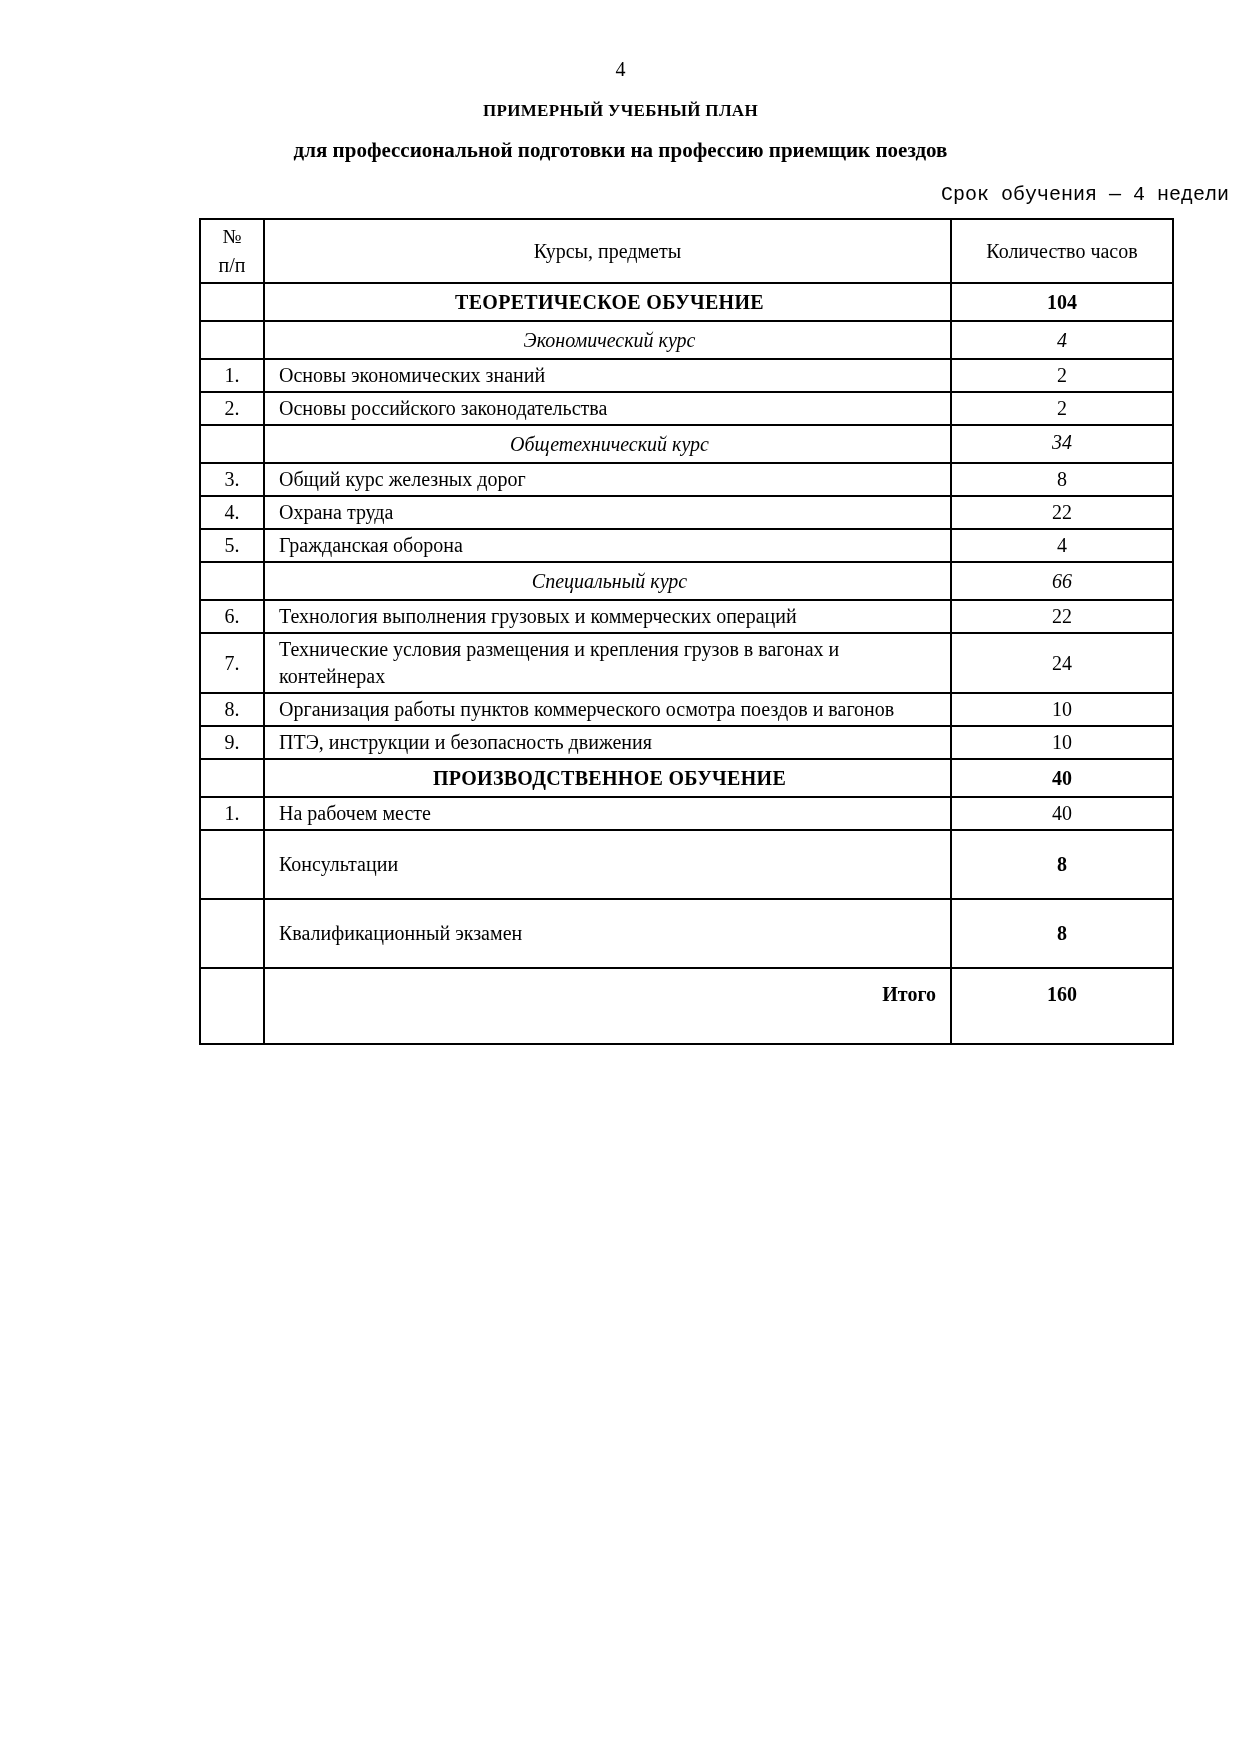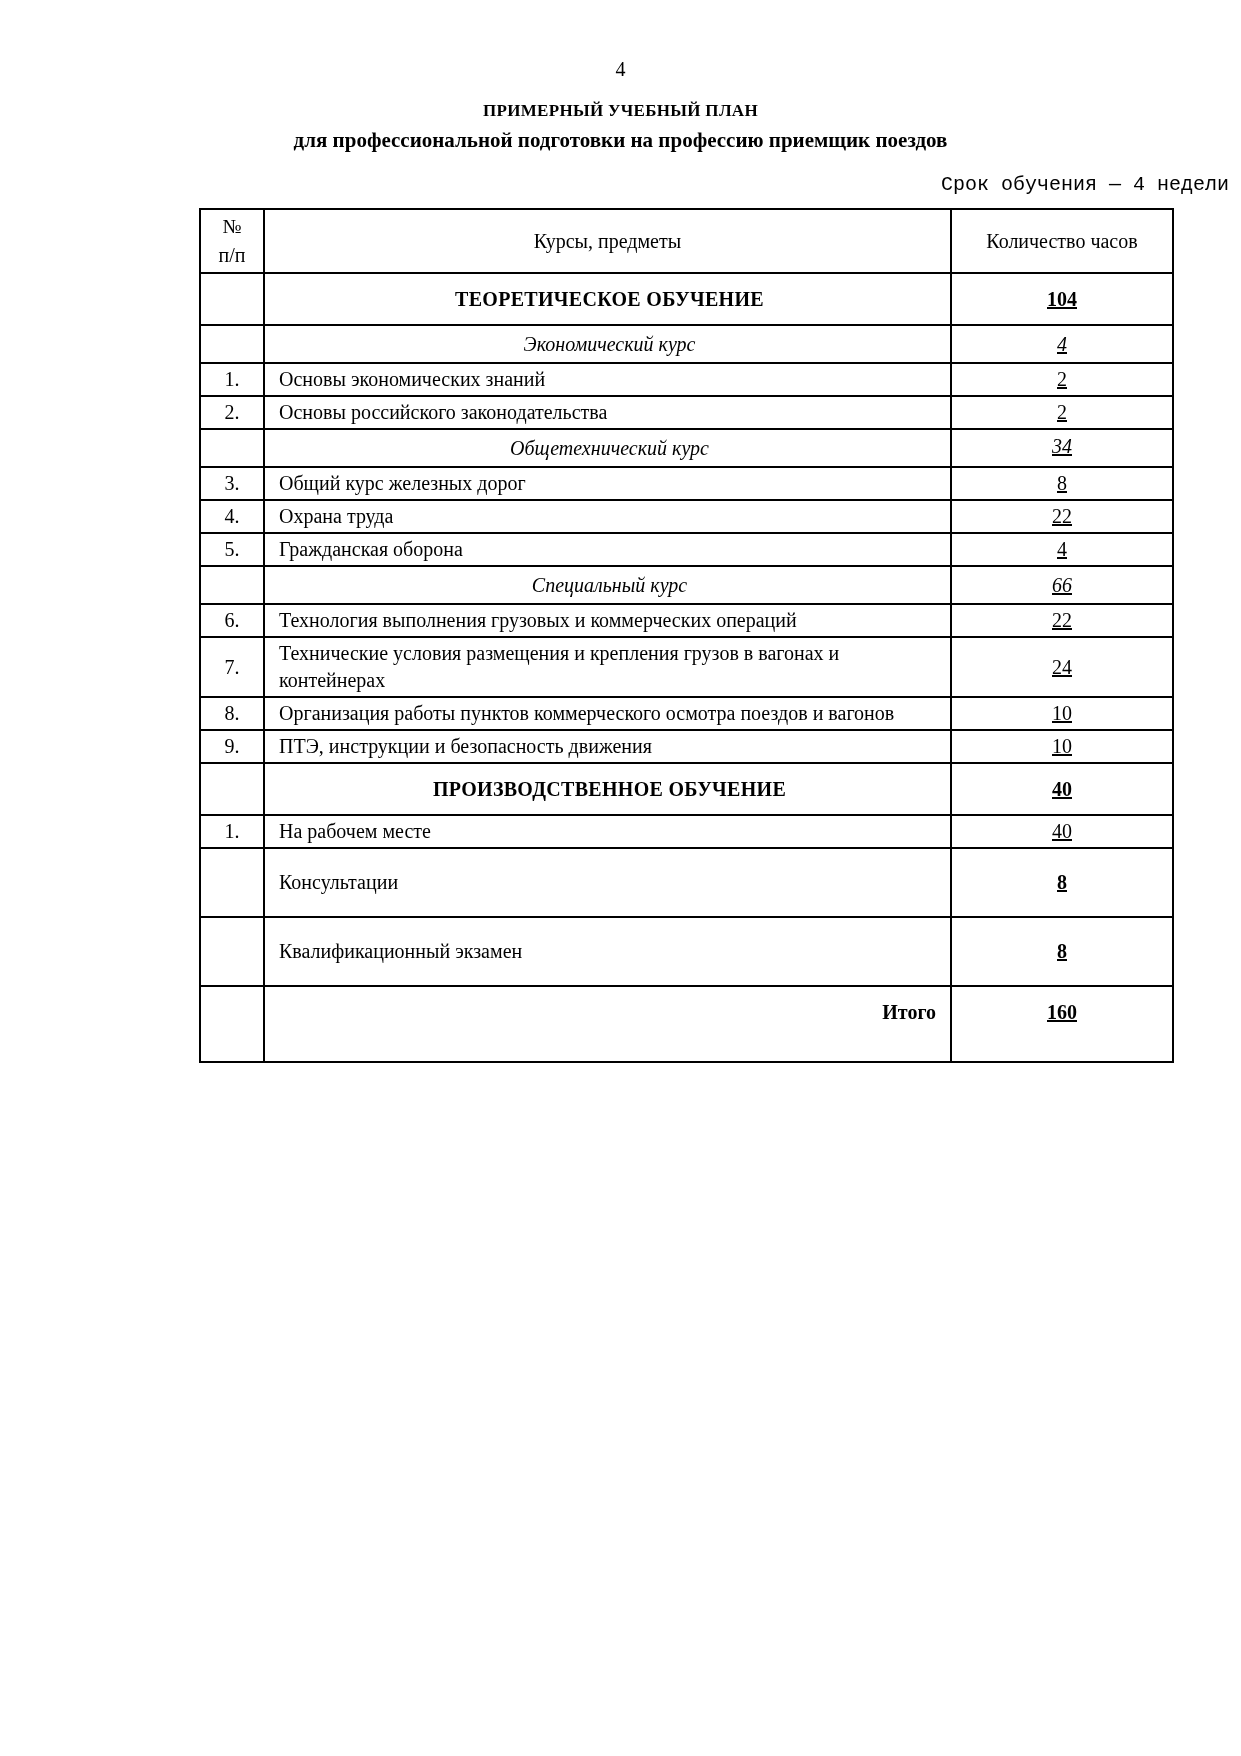--- a/index.html
+++ b/index.html
@@ -19,21 +19,21 @@
     text-align: center;
   }
   .doc-title {
     margin-top: 20px;
     text-align: center;
     font-weight: bold;
     font-size: 17px;
     letter-spacing: 0.3px;
   }
   .doc-subtitle {
-    margin-top: 7px;
+    margin-top: 17px;
     text-align: center;
     font-weight: bold;
     font-size: 21px;
   }
   .duration-note {
     margin-top: 20px;
     padding-right: 12px;
     text-align: right;
     font-size: 20px;
     font-family: Liberation Mono, monospace;
@@ -49,23 +49,23 @@
   table.curriculum col.col-hours { width: 222px; }
   table.curriculum th, table.curriculum td {
     border: 2px solid #000000;
     vertical-align: middle;
     line-height: 1.35;
     font-weight: normal;
   }
   table.curriculum th { height: 57px; text-align: center; padding: 2px 4px; }
   .c-num   { text-align: center; padding: 2px 2px; }
   .c-subj  { text-align: left; padding: 2px 10px 2px 14px; }
-  .c-hours { text-align: center; padding: 2px 4px; text-decoration: underline; }
+  .c-hours { text-align: center; padding: 2px 4px; }
   tr.row-item td { height: 30px; }
-  tr.row-section td { height: 52px; }
+  tr.row-section td { height: 38px; }
   tr.row-section .c-subj { text-align: center; font-weight: bold; letter-spacing: 0.3px; }
   tr.row-section .c-hours { font-weight: bold; }
   tr.row-course td { height: 38px; }
   tr.row-course .c-subj { text-align: center; font-style: italic; }
   tr.row-course .c-hours { font-style: italic; }
   tr.hours-top .c-hours { vertical-align: top; padding-top: 3px; }
   tr.row-extra td { height: 69px; }
   tr.row-extra .c-hours { font-weight: bold; }
   tr.row-total td { height: 76px; vertical-align: top; padding-top: 12px; }
   tr.row-total .c-subj { text-align: right; font-weight: bold; padding-right: 14px; }

